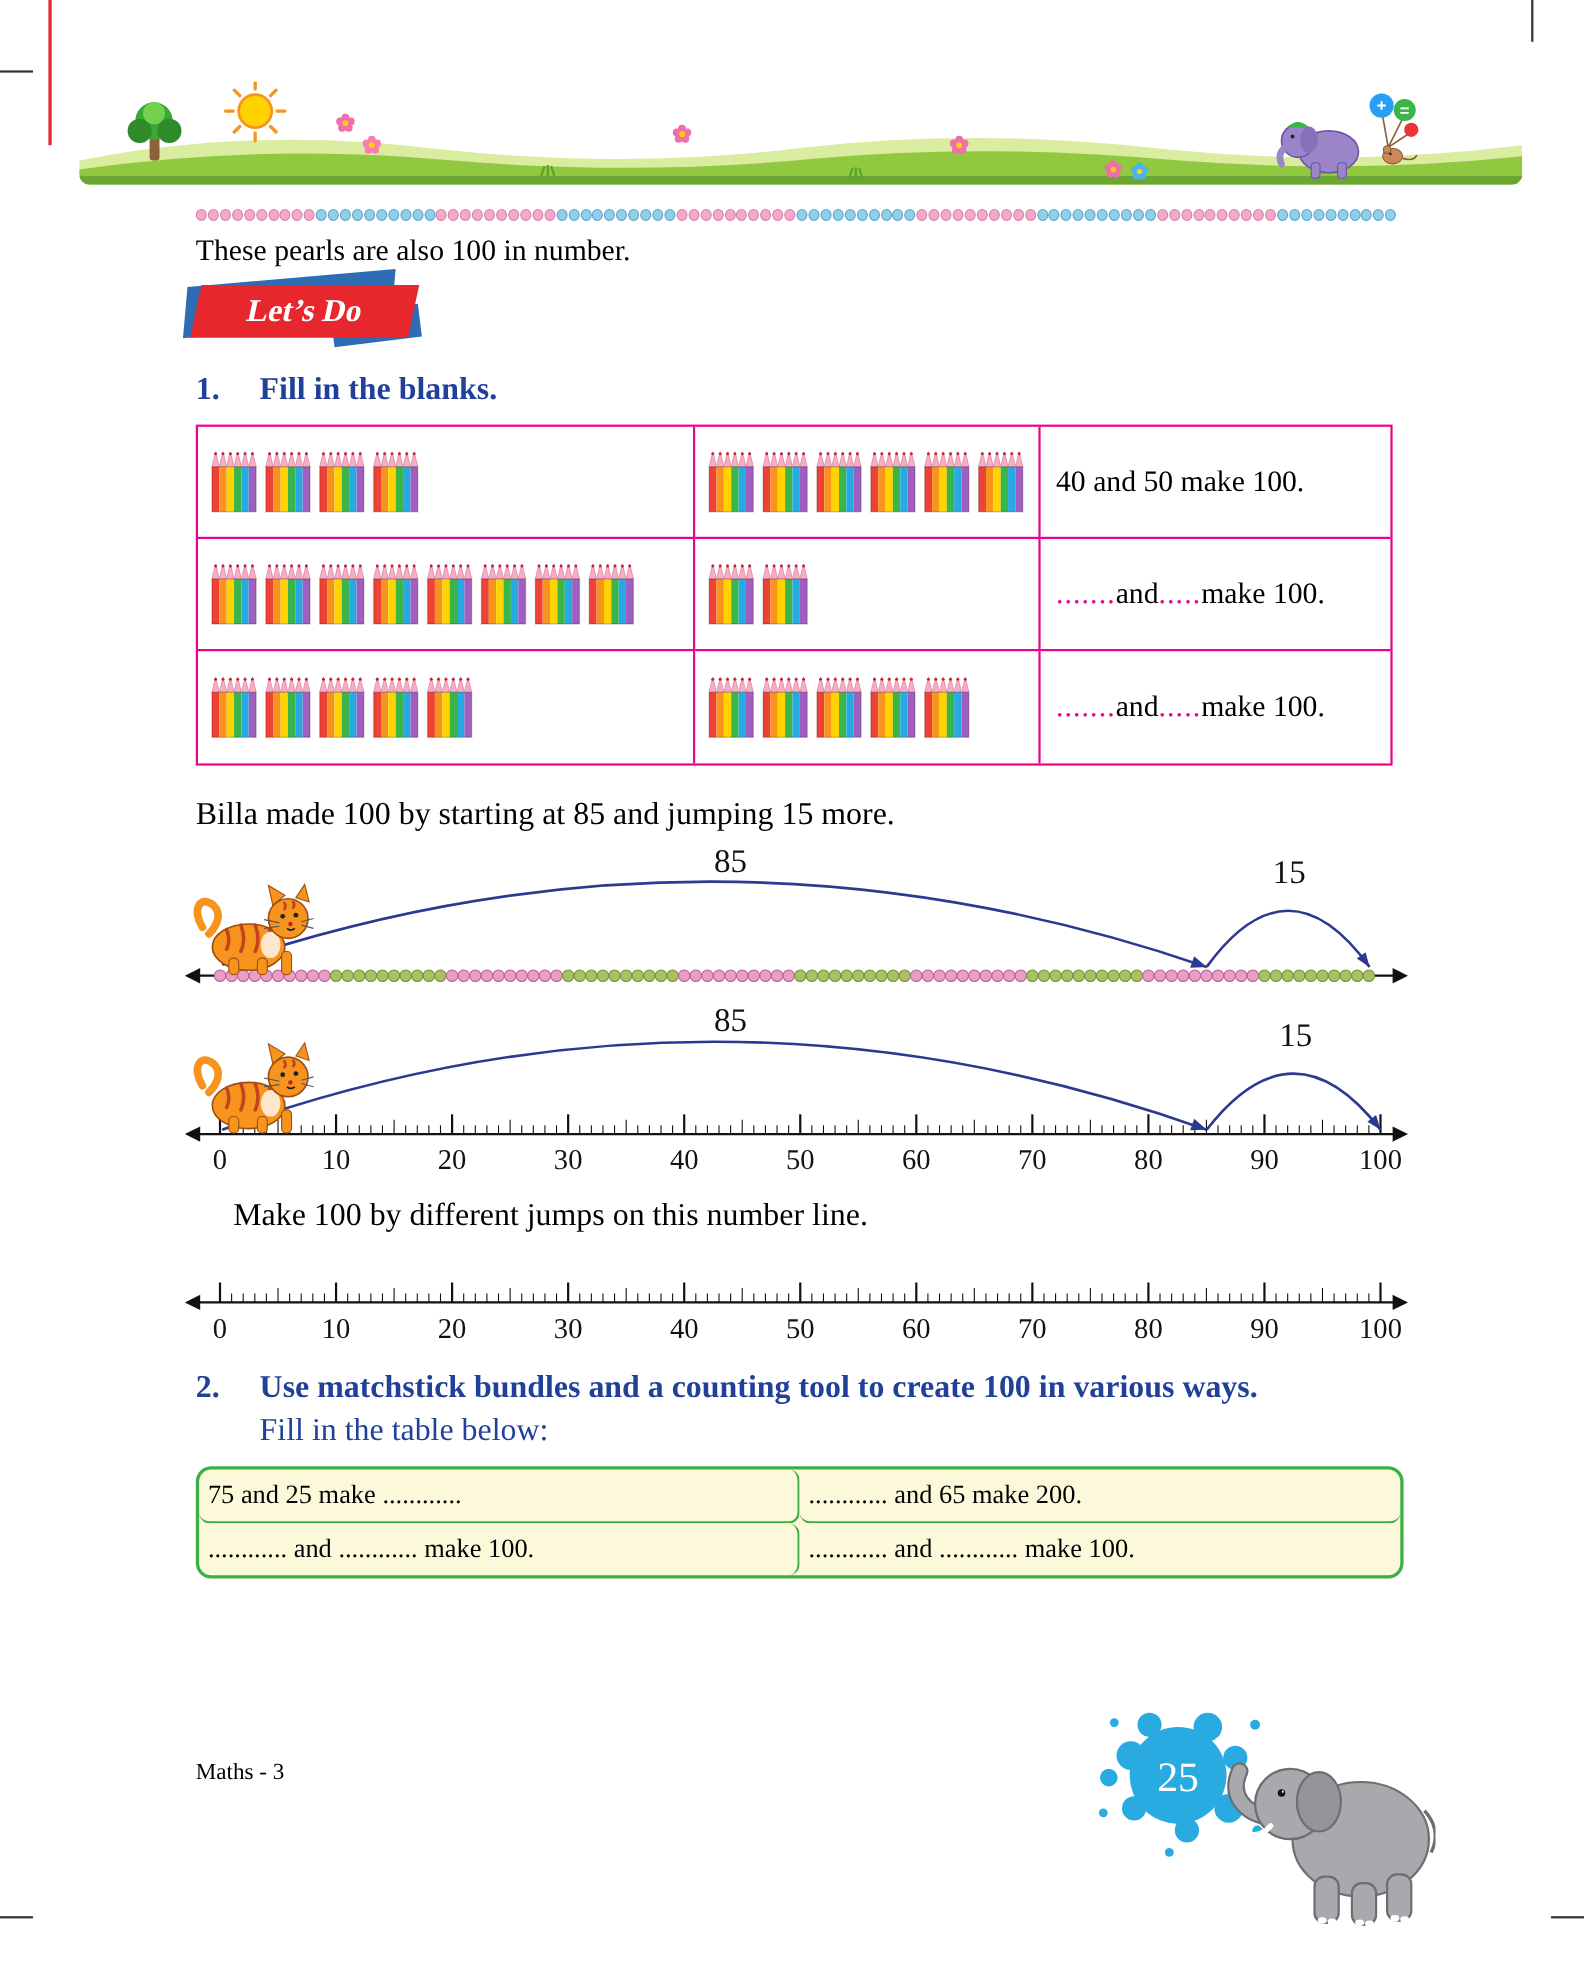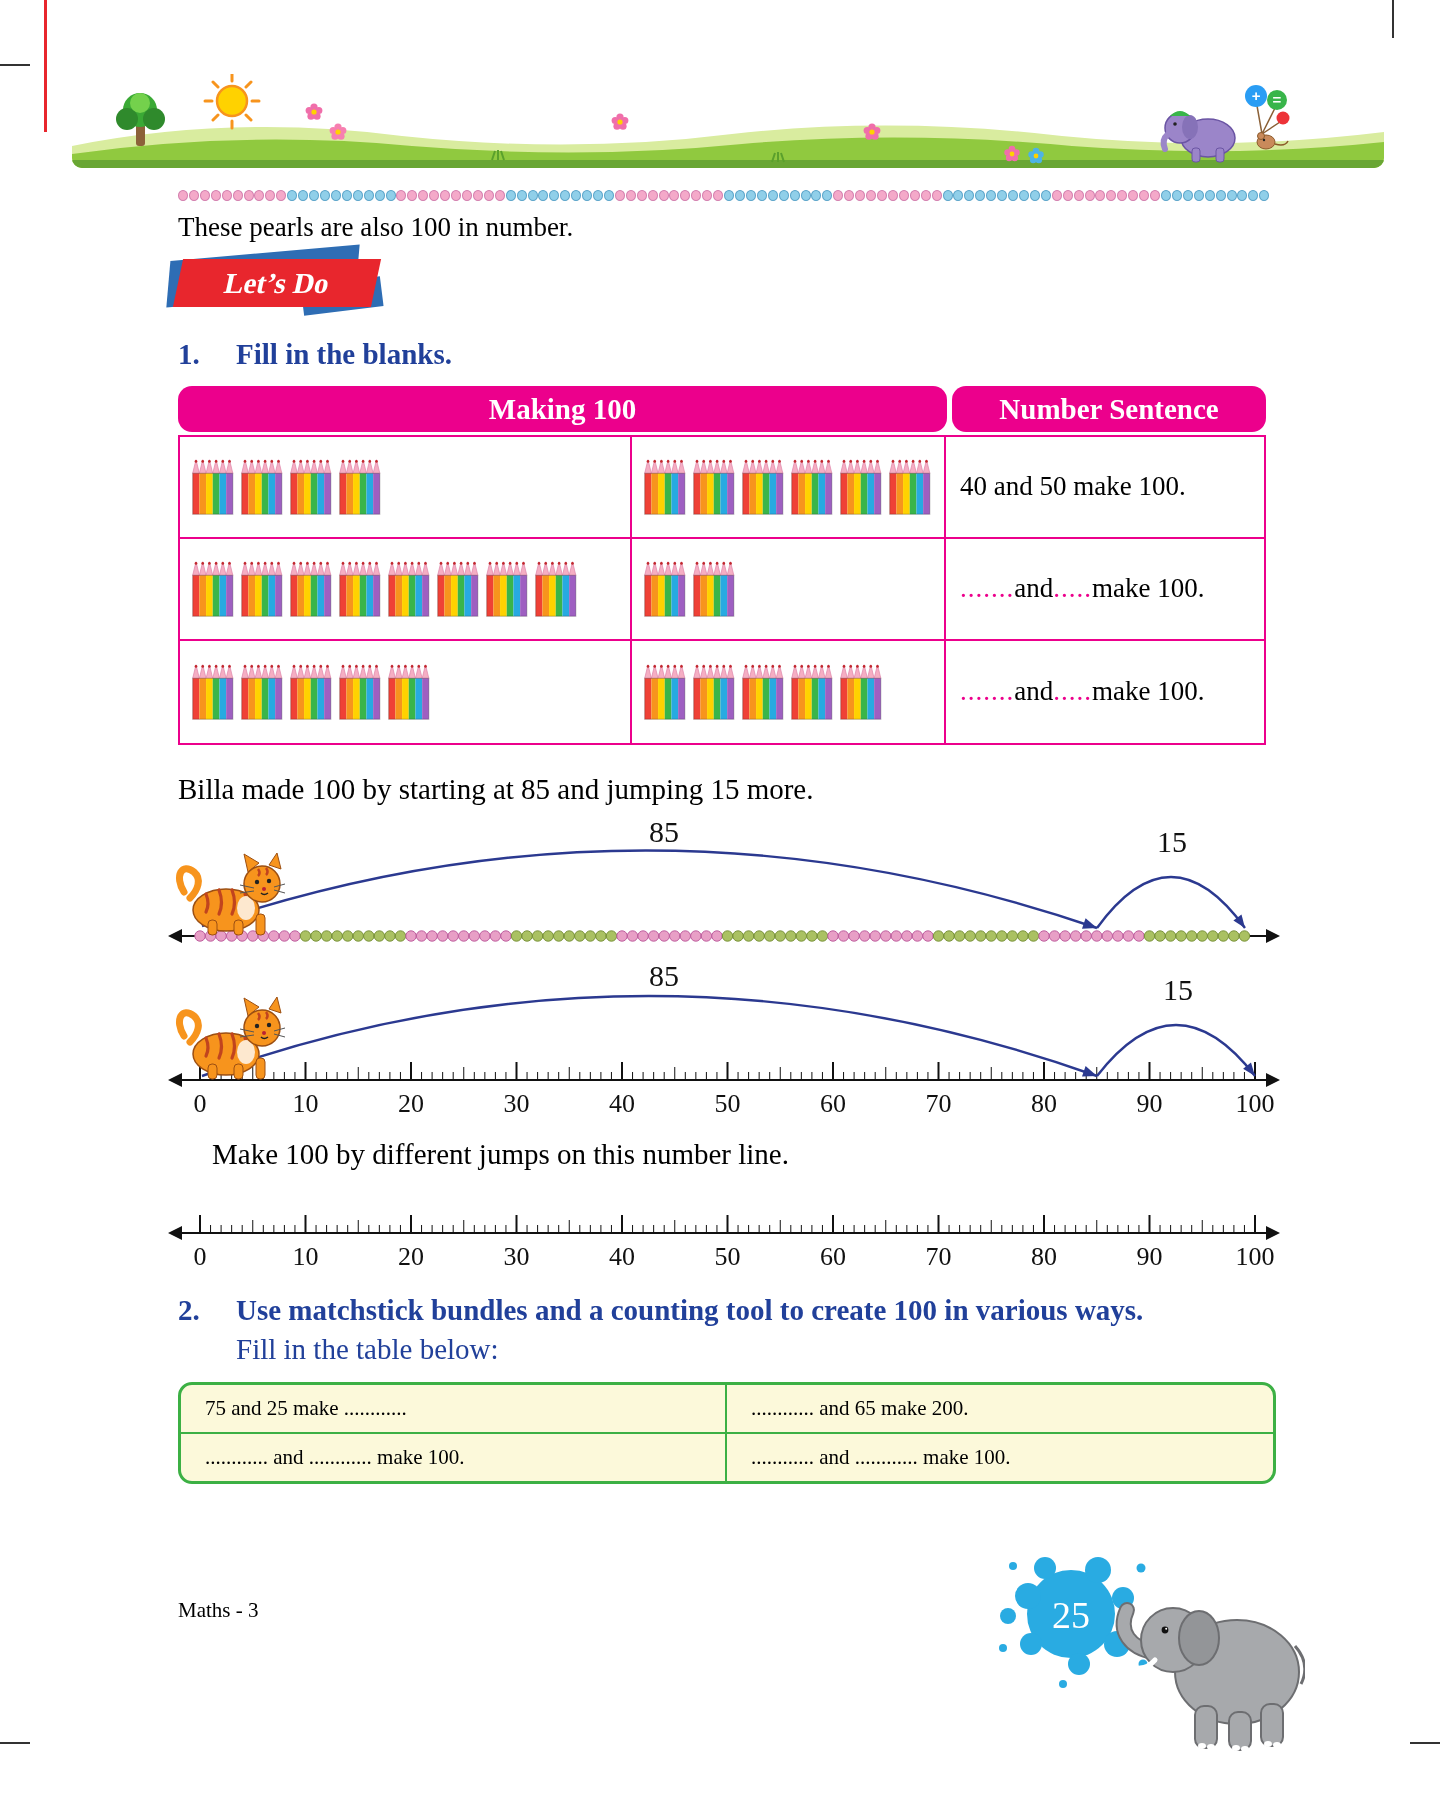--- a/index.html
+++ b/index.html
@@ -41,21 +41,21 @@
   .sentence .blank{color:#ec008c;letter-spacing:1px;}
   .billa{font-size:29px;margin:28px 0 0;}
   svg.lineA{display:block;margin:2px 0 0 -14px;}
   svg.lineB{display:block;margin:2px 0 0 -14px;}
   svg.lineC{display:block;margin:26px 0 0 -14px;}
   .nl-caption{font-size:29px;margin:0 0 0 34px;}
   
   .t2{margin-top:16px;width:1098px;border:3px solid #3cb044;border-radius:14px;background:#fcf9da;
       display:grid;grid-template-columns:1fr 1fr;overflow:hidden;box-sizing:border-box;}
   .t2-cell{border-right:2px solid #3cb044;border-bottom:2px solid #3cb044;height:47px;display:flex;align-items:center;
-           padding-left:24px;font-size:21px;}
+           padding-left:8px;font-size:24px;border-radius:10px;}
   .t2-cell:nth-child(2n){border-right:none;}
   .t2-cell:nth-last-child(-n+2){border-bottom:none;}
   
   .footer-text{position:absolute;left:178px;top:1598px;font-size:21px;margin:0;}
   .elephant-wrap{position:absolute;left:985px;top:1540px;width:320px;height:235px;}
   
   svg text{font-family:"Liberation Serif",serif;}
   .nl-label{font-size:26px;fill:#111;text-anchor:middle;}
   .arc-label{font-size:30px;fill:#111;text-anchor:middle;}
   .arc{fill:none;stroke:#2b3990;stroke-width:2.4;}
@@ -324,24 +324,20 @@
         <span>Let’s Do</span>
       </div>
     </div>
 
     <h2 class="q-head">
       <span class="num">1.</span>
       <span>Fill in the blanks.</span>
     </h2>
 
     <div class="t1">
-      <div class="t1-header">
-        <div class="t1-h left">Making 100</div>
-        <div class="t1-h right">Number Sentence</div>
-      </div>
       <div class="t1-body">
         <div class="t1-cell bundles">
             <svg viewBox="0 0 36 50" class="bundle">
               <use href="#bundle-sym"></use>
             </svg>
             <svg viewBox="0 0 36 50" class="bundle">
               <use href="#bundle-sym"></use>
             </svg>
             <svg viewBox="0 0 36 50" class="bundle">
               <use href="#bundle-sym"></use>

